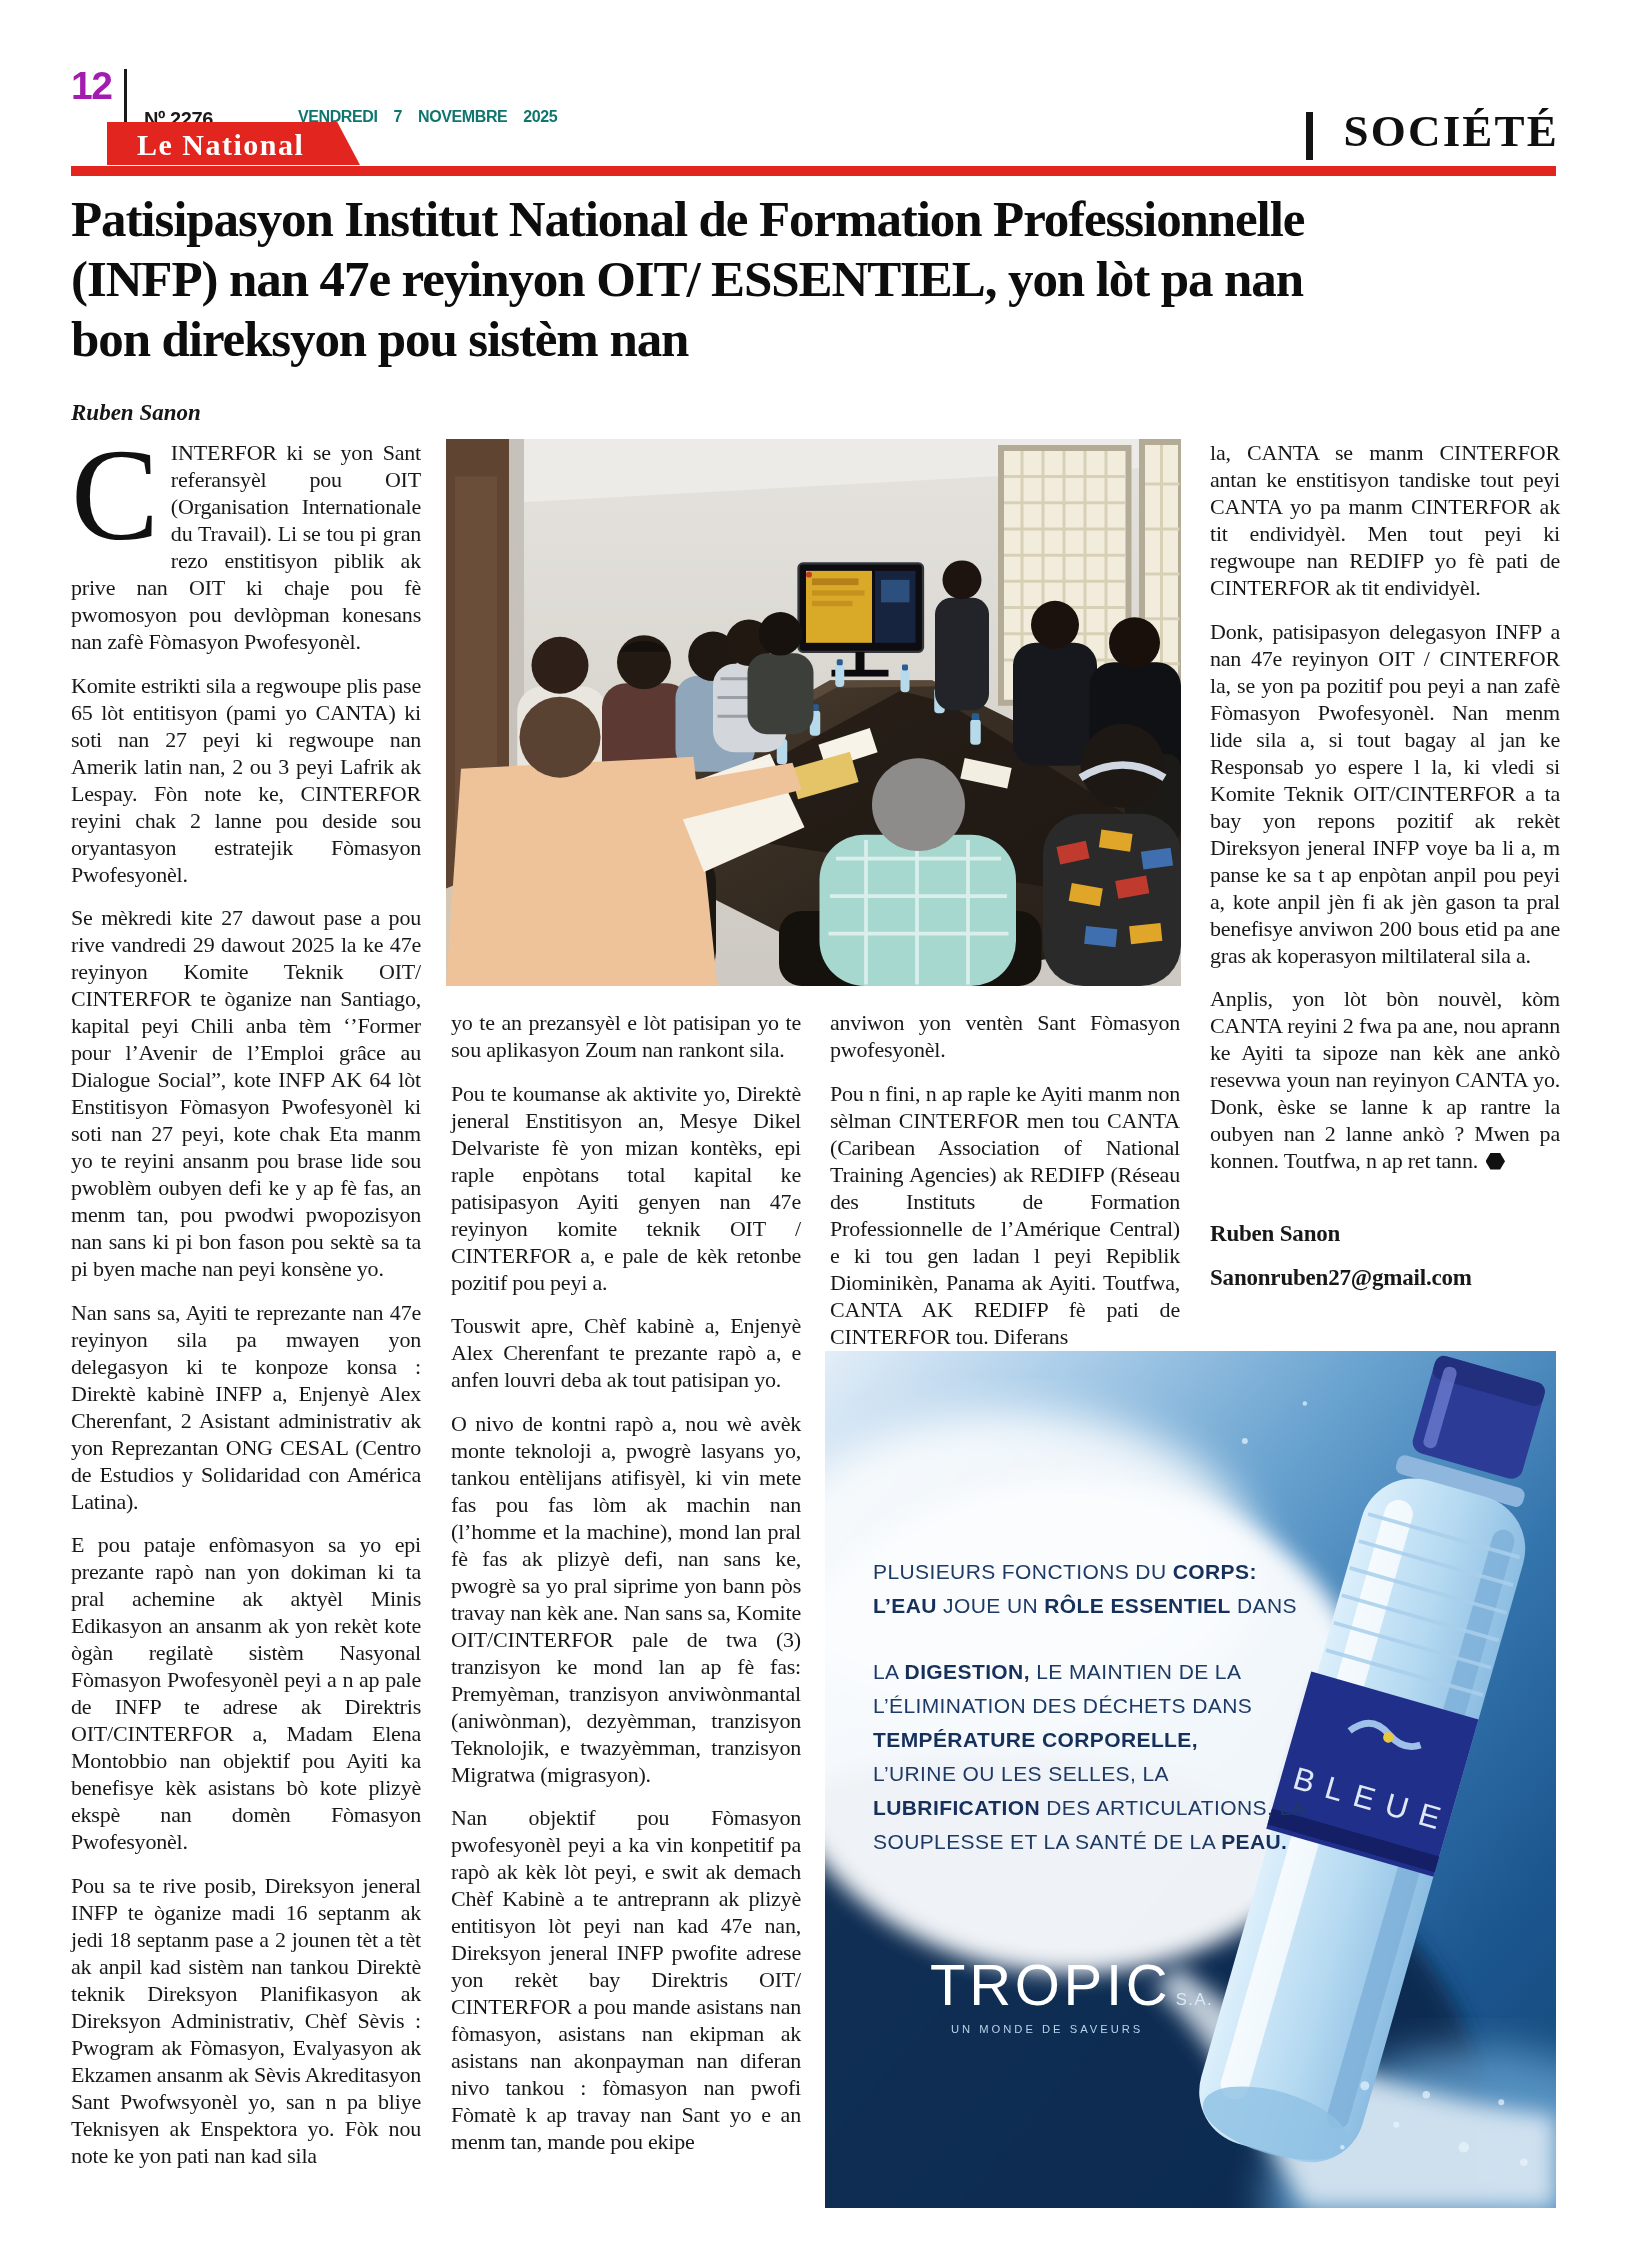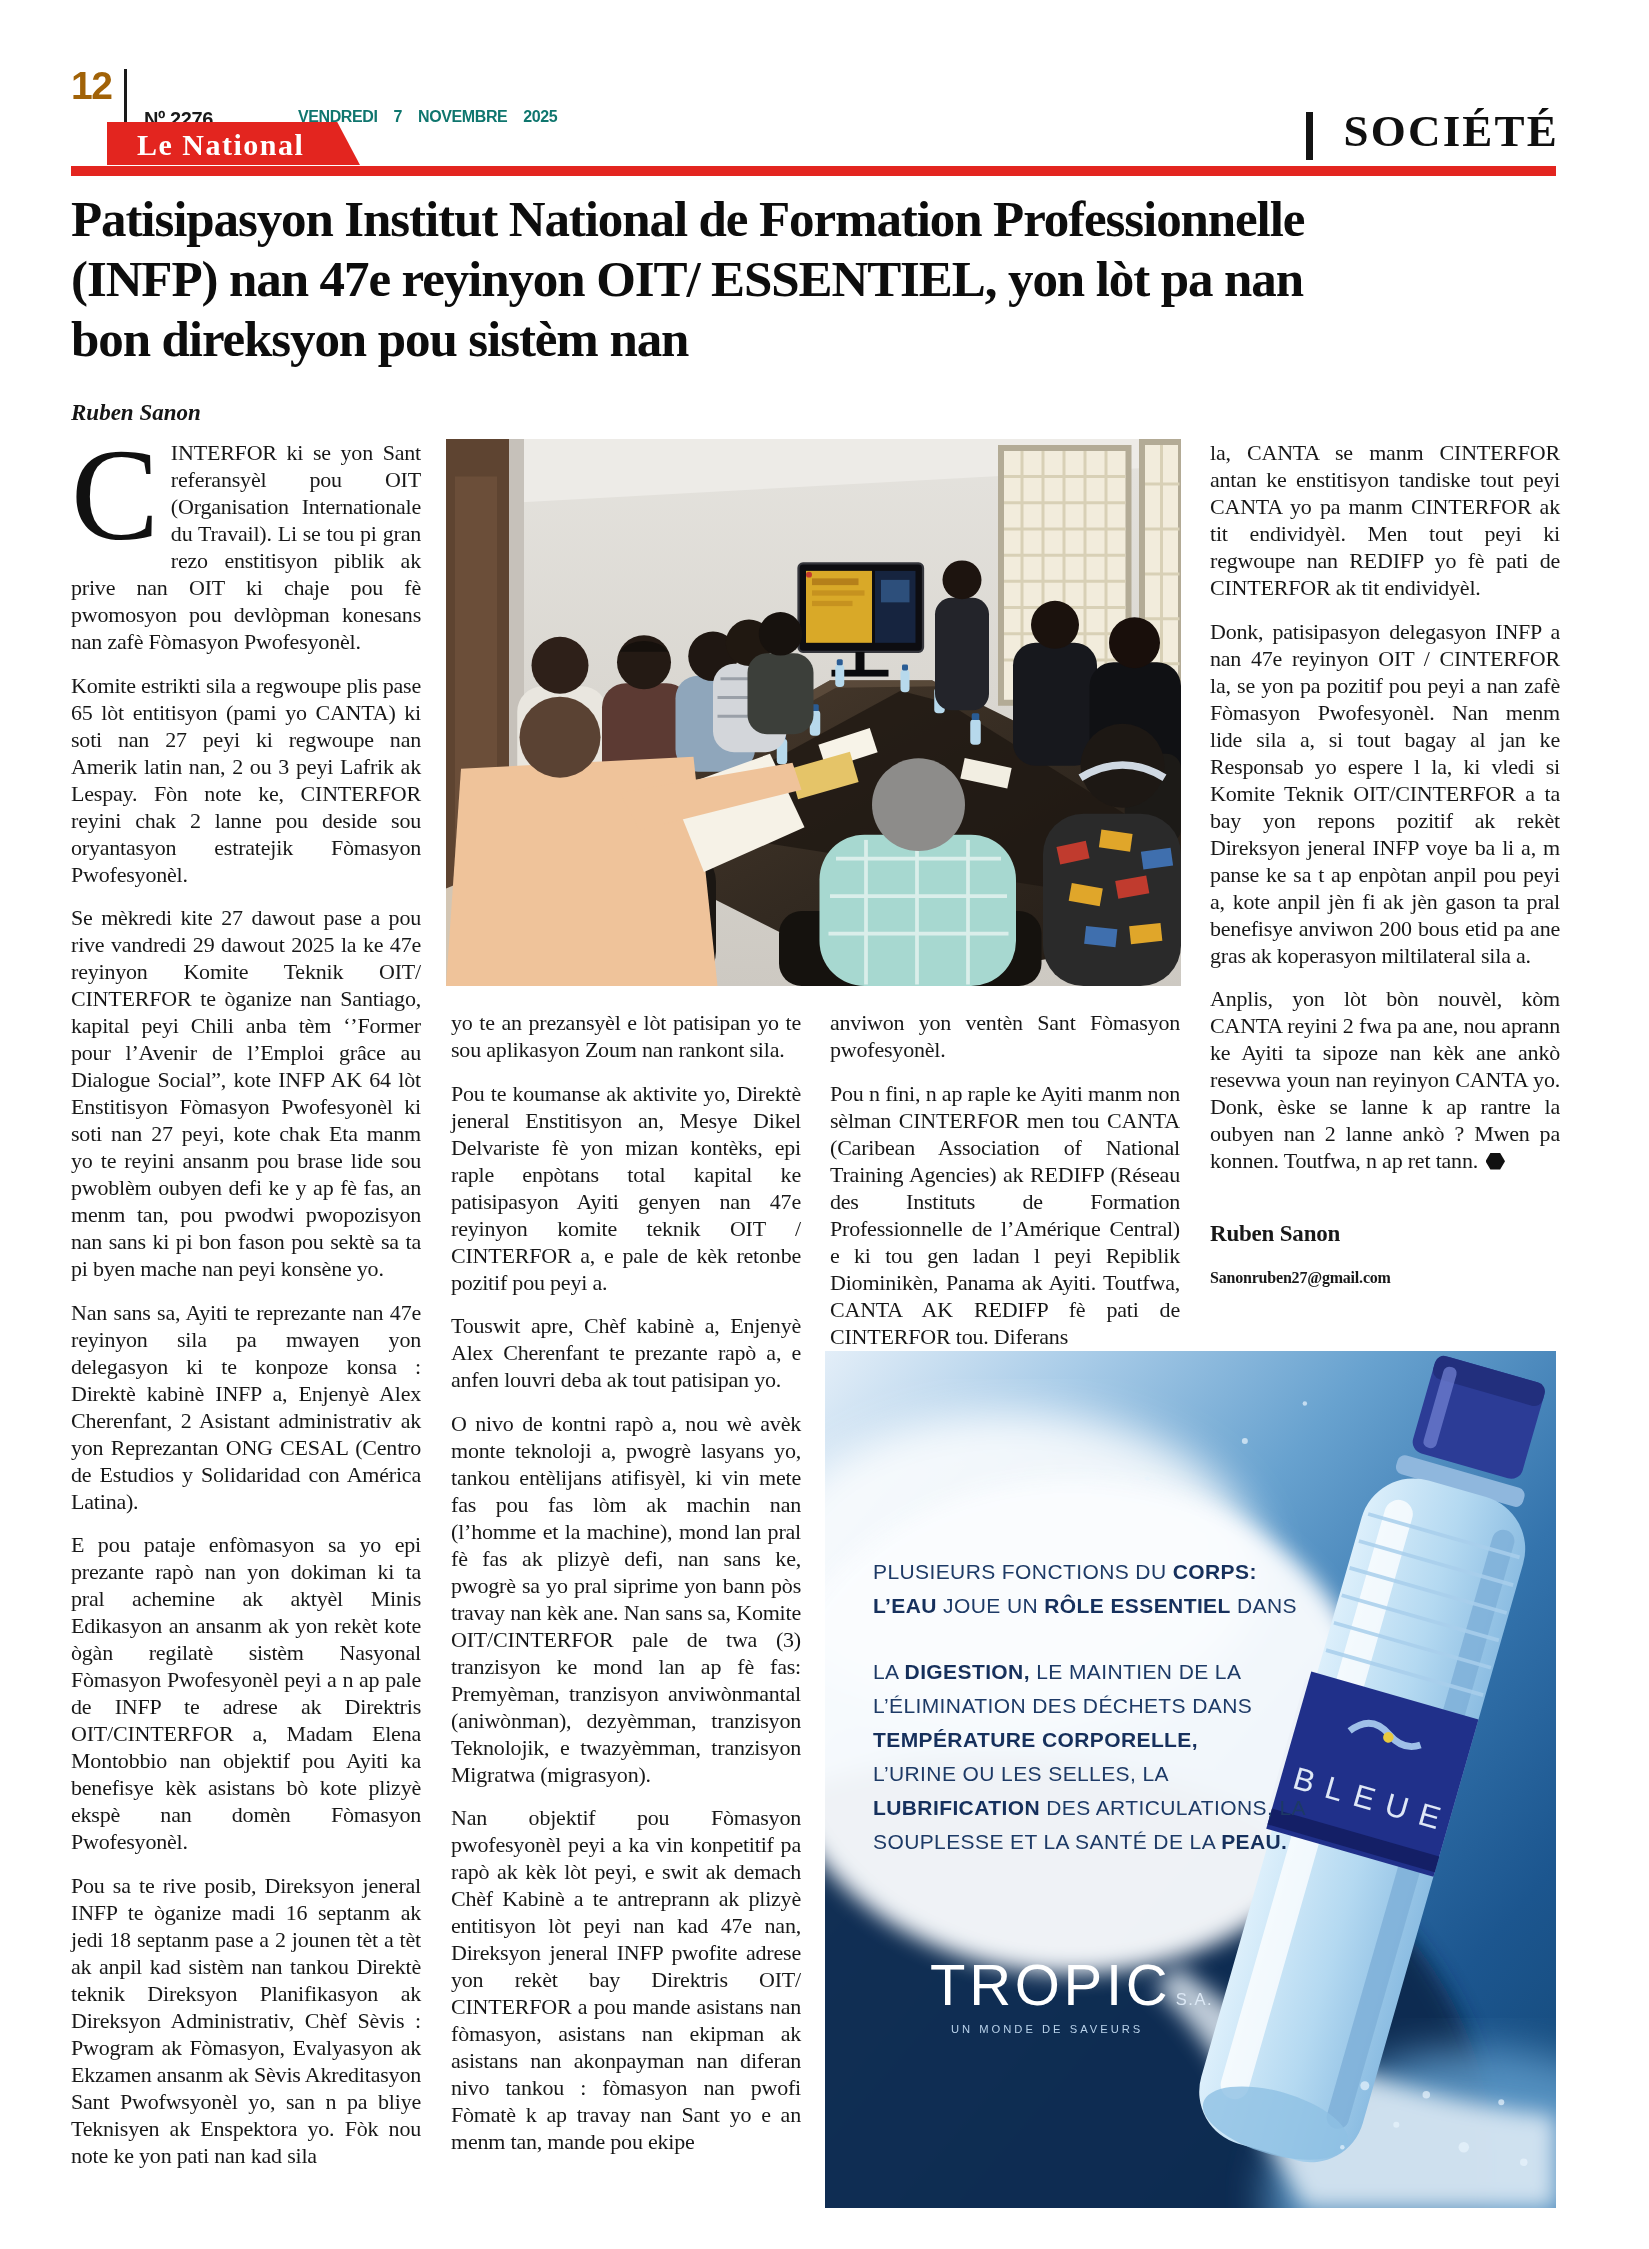--- a/index.html
+++ b/index.html
@@ -2,21 +2,21 @@
 <html style="font-size:12px"><head>
 <meta charset="utf-8">
 <style>
   html,body{margin:0;padding:0;}
   body{
     width:1650px;height:2250px;position:relative;background:#ffffff;
     font-family:"Liberation Serif", serif;color:#161616;overflow:hidden;
   }
   
   .pageno{position:absolute;left:71px;top:64px;font-family:"Liberation Sans",sans-serif;
-    font-weight:bold;font-size:39px;letter-spacing:-1.5px;color:#a16207;}
+    font-weight:bold;font-size:39px;letter-spacing:-1.5px;color:#a21caf;}
   .hrule-v{position:absolute;left:124px;top:69px;width:3px;height:61px;background:#1a1a1a;}
   .issue{position:absolute;left:144px;top:108px;font-family:"Liberation Sans",sans-serif;
     font-weight:bold;font-size:20px;letter-spacing:-0.4px;color:#1a1a1a;}
   .date{position:absolute;left:298px;top:108px;font-family:"Liberation Sans",sans-serif;
     font-weight:bold;font-size:16px;letter-spacing:-0.4px;word-spacing:12px;color:#0f766e;}
   .masthead{position:absolute;left:71px;top:122px;width:253px;height:43px;background:#e3251f;
     clip-path:polygon(0 0,91% 0,100% 100%,0 100%);margin-left:36px;}
   .masthead span{display:block;color:#ffffff;font-weight:bold;font-size:30px;line-height:45px;
     padding-left:30px;letter-spacing:1.5px;font-family:"Liberation Serif",serif;}
   .red-rule{position:absolute;left:71px;top:166px;width:1485px;height:9.7px;background:#e3251f;}
@@ -32,21 +32,21 @@
     letter-spacing:-0.2px;color:#181818;}
   .col p{margin:0 0 16.5px 0;}
   #col1{left:71px;top:439px;}
   #col2{left:451px;top:1009px;}
   #col3{left:830px;top:1009px;}
   #col4{left:1210px;top:439px;}
   .dropcap{float:left;font-size:132px;line-height:106px;padding:3px 12px 0 0;font-weight:normal;color:#111;}
   .endmark{display:inline-block;width:19.5px;height:16.5px;background:#111;margin-left:7.5px;vertical-align:-1.5px;
     clip-path:polygon(25% 0,75% 0,100% 50%,75% 100%,25% 100%,0 50%);}
   .author{font-weight:bold;font-size:23px;margin-top:46px !important;text-align:left;}
-  .email{font-weight:bold;font-size:16px;margin-top:3px !important;text-align:left;}
+  .email{font-weight:bold;font-size:23px;margin-top:3px !important;text-align:left;}
   
   .photo{position:absolute;left:446px;top:439px;width:735px;height:547px;}
   
   .ad{position:absolute;left:825px;top:1351px;width:731px;height:857px;overflow:hidden;}
   .ad svg{position:absolute;left:0;top:0;}
   .ad-copy{position:absolute;left:48px;top:204px;width:495px;font-family:"Liberation Sans",sans-serif;
     font-size:21px;line-height:34px;color:#1d3a66;letter-spacing:0.4px;}
   .ad-copy .blk2{margin-top:31.5px;}
   .ad-copy .b{font-weight:bold;color:#16305c;}
   .ad-logo{position:absolute;left:105px;top:600px;color:#ffffff;font-family:"Liberation Sans",sans-serif;}

